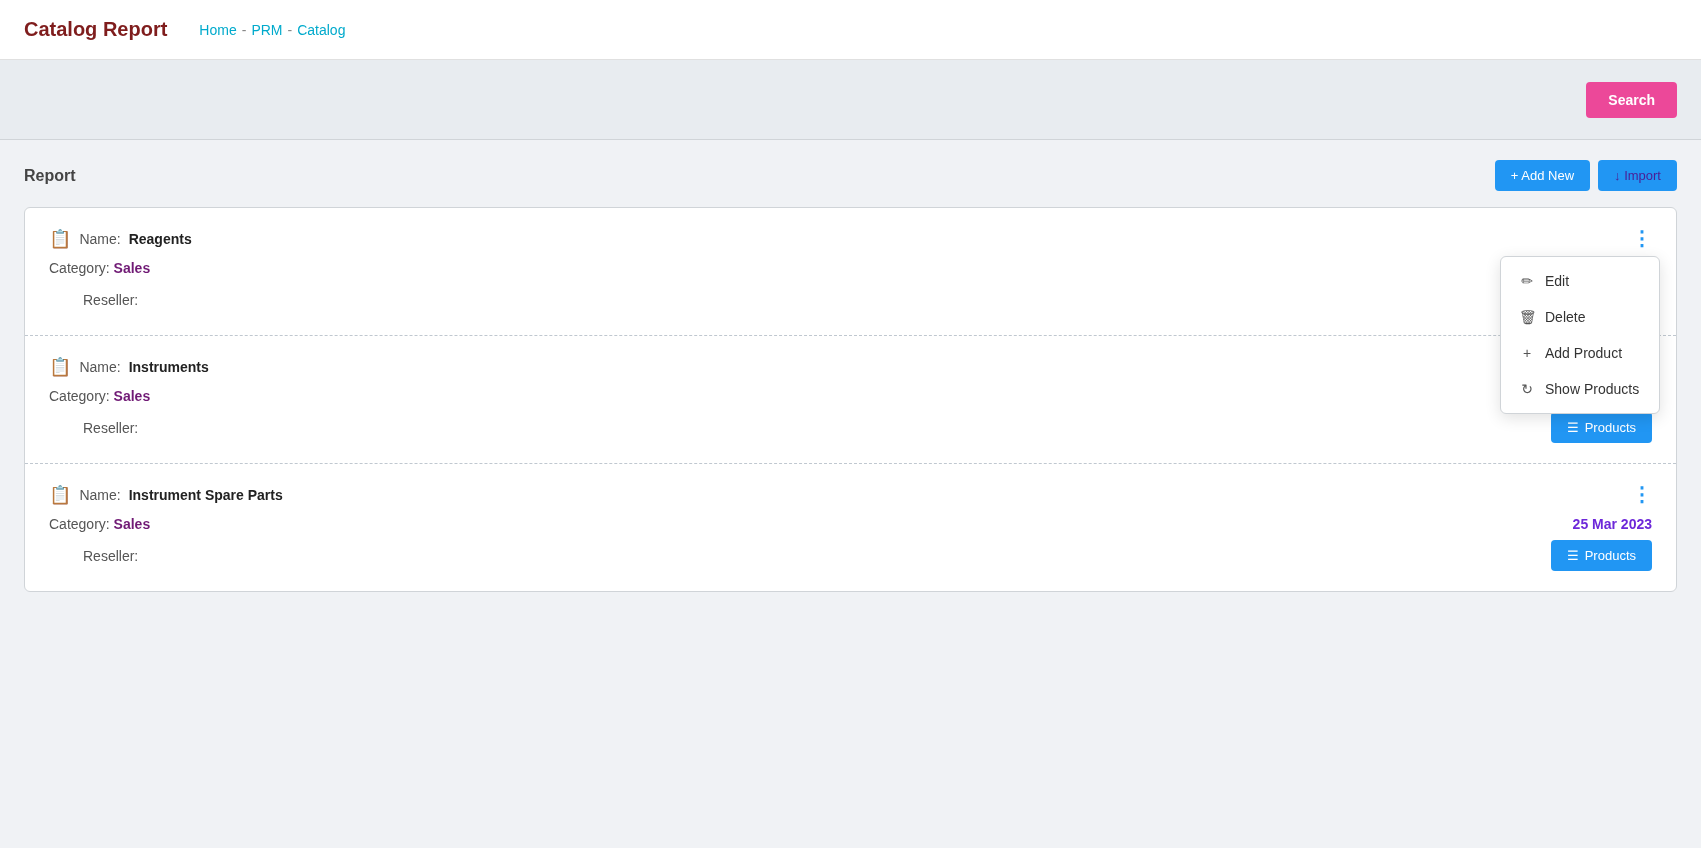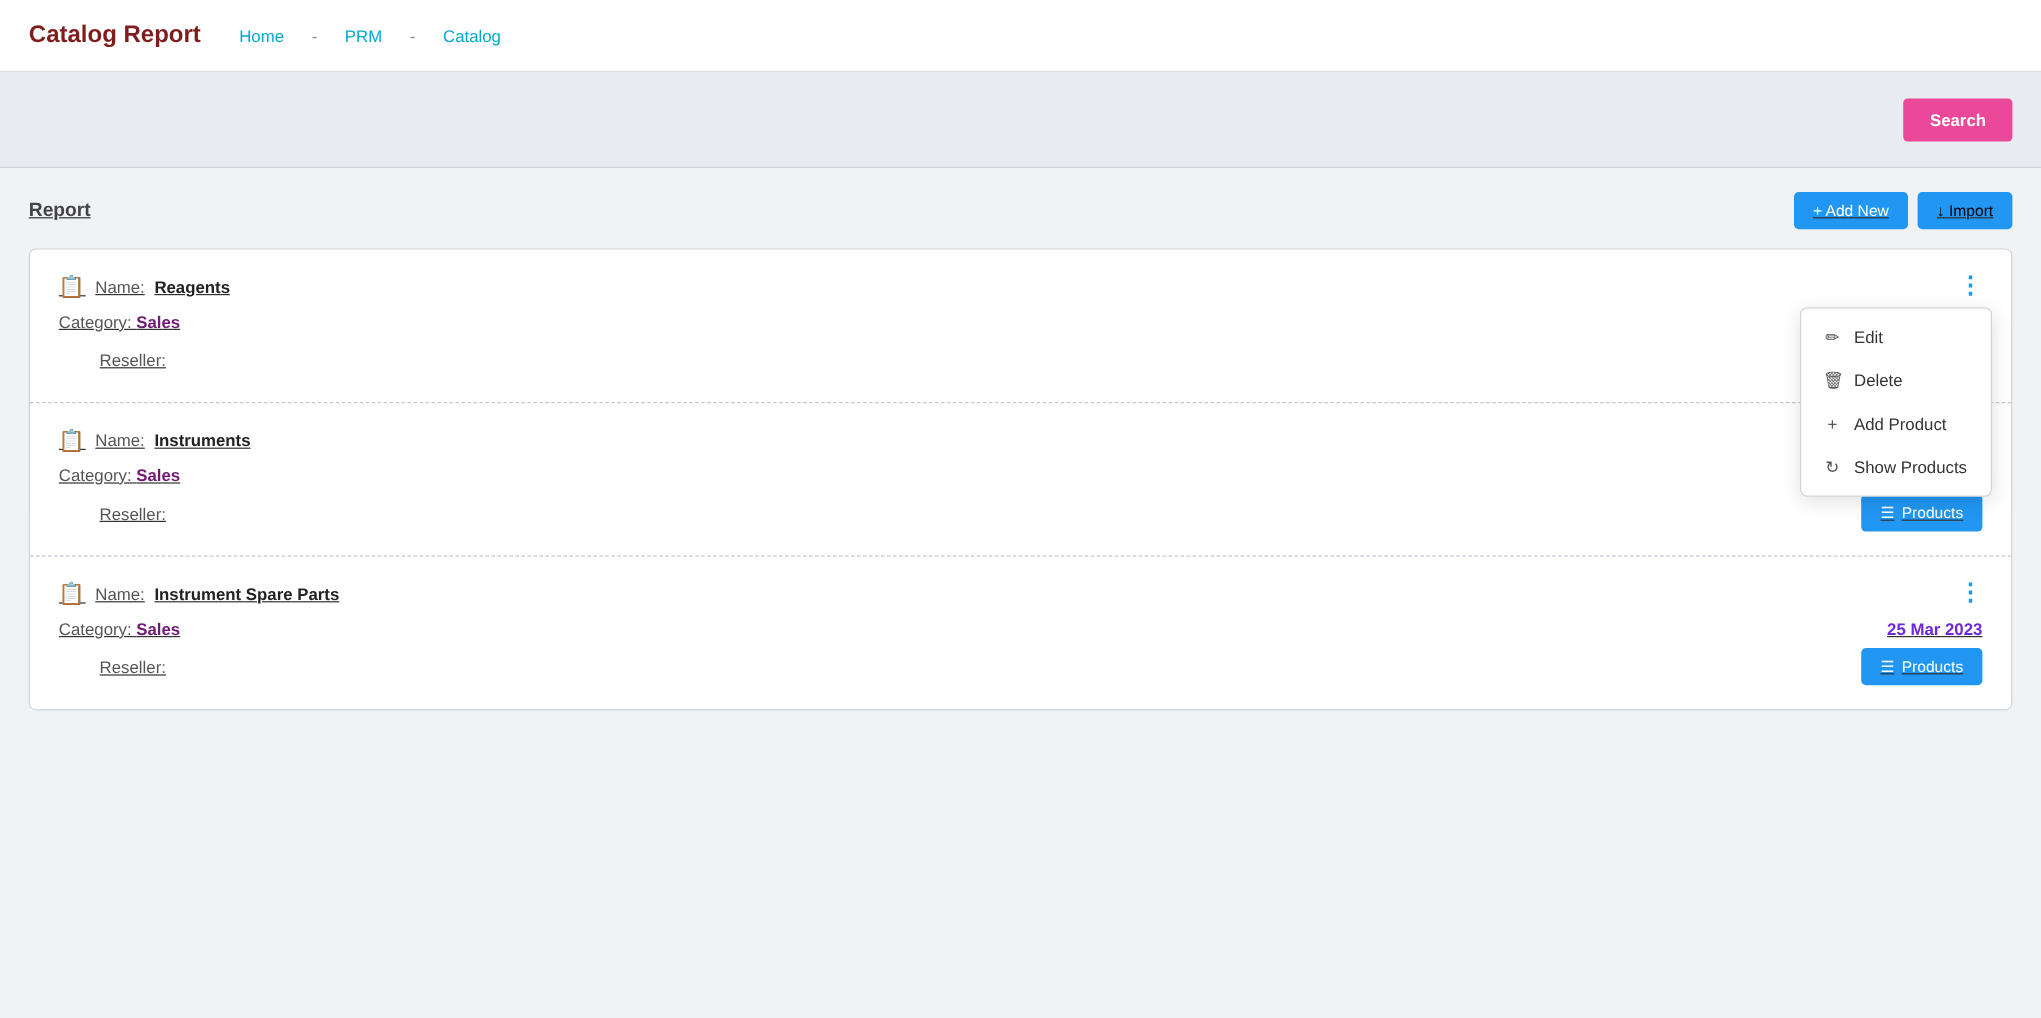--- a/index.html
+++ b/index.html
@@ -17,21 +17,21 @@
     }
     .header-title {
       font-size: 20px;
       font-weight: 700;
       color: #7f1d1d;
       margin-right: 16px;
     }
     .breadcrumb {
       display: flex;
       align-items: center;
-      gap: 23px;
+      gap: 5px;
     }
     .breadcrumb a {
       color: #00aacc;
       text-decoration: none;
       font-size: 14px;
     }
     .breadcrumb span {
       color: #888;
       font-size: 14px;
     }
@@ -53,21 +53,20 @@
       padding: 10px 22px;
       font-size: 14px;
       font-weight: 600;
       border-radius: 4px;
       cursor: pointer;
     }
 
     
     .content {
       padding: 20px 24px;
-      text-decoration: underline;
     }
 
     
     .report-header {
       display: flex;
       align-items: center;
       justify-content: space-between;
       margin-bottom: 16px;
     }
     .report-title {
@@ -83,21 +82,21 @@
       background: #2196f3;
       color: #fff;
       border: none;
       padding: 2px 16px;
       font-size: 13px;
       border-radius: 4px;
       cursor: pointer;
     }
     .btn-import {
       background: #2196f3;
-      color: #000000;
+      color: #4c1d95;
       border: none;
       padding: 8px 16px;
       font-size: 13px;
       border-radius: 4px;
       cursor: pointer;
     }
     .catalog-cards-wrapper {
       background: #fff;
       border: 1px solid #d0d4d8;
       border-radius: 6px;

